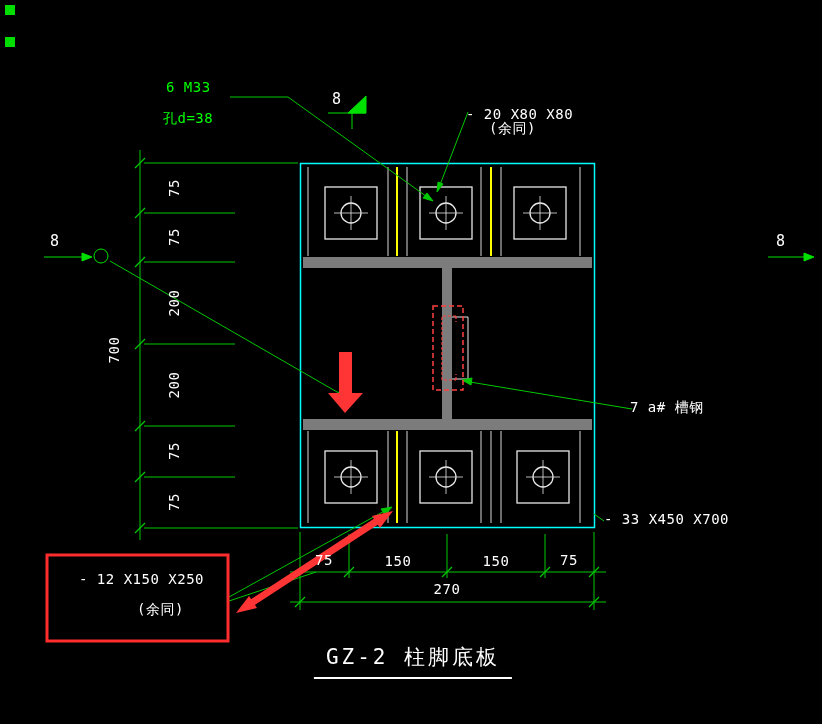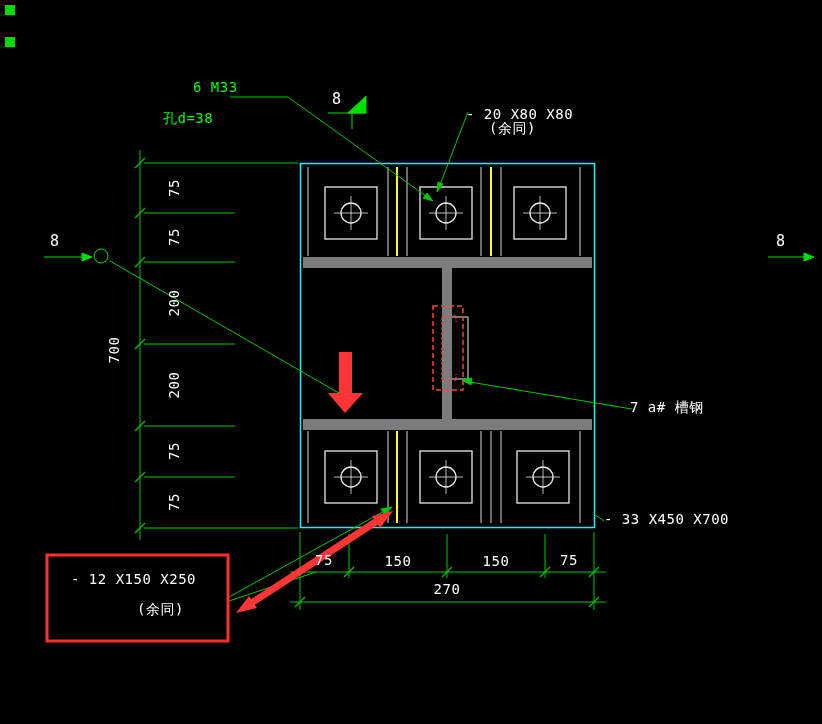--- a/index.html
+++ b/index.html
@@ -169,43 +169,44 @@
   <g>
     <polygon points="339,352 352,352 352,393 363,393 345,413 328,393 339,393" fill="#ff3535"></polygon>
   </g>
   <g>
     <line x1="250" y1="604" x2="380" y2="519" stroke="#ff3535" stroke-width="7"></line>
     <polygon points="393,511 380,528 372,516" fill="#ff3535"></polygon>
     <polygon points="236,613 257,608 249,596" fill="#ff3535"></polygon>
   </g>
 </svg>
 
-  <div class="lbl green" style="left:193px;top:79px">6 M33</div>
+  <div class="lbl green" style="left:166px;top:79px">6 M33</div>
   <div class="lbl green" style="left:163px;top:110px">孔d=38</div>
 
   <div class="lbl marker" style="left:332px;top:90px">8</div>
   <div class="lbl marker" style="left:50px;top:232px">8</div>
   <div class="lbl marker" style="left:776px;top:232px">8</div>
 
   <div class="lbl" style="left:466px;top:106px">- 20 X80 X80</div>
   <div class="lbl" style="left:489px;top:120px">(余同)</div>
 
   <div class="lbl rot" style="left:114px;top:350px">700</div>
   <div class="lbl rot" style="left:174px;top:188px">75</div>
   <div class="lbl rot" style="left:174px;top:237px">75</div>
   <div class="lbl rot" style="left:174px;top:303px">200</div>
   <div class="lbl rot" style="left:174px;top:385px">200</div>
   <div class="lbl rot" style="left:174px;top:451px">75</div>
   <div class="lbl rot" style="left:174px;top:502px">75</div>
 
   <div class="lbl" style="left:630px;top:399px">7 a# 槽钢</div>
   <div class="lbl" style="left:604px;top:511px">- 33 X450 X700</div>
 
-  <div class="lbl" style="left:71px;top:571px">- 12 X150 X250</div>
+  <div class="lbl" style="left:79px;top:571px">- 12 X150 X250</div>
   <div class="lbl" style="left:137px;top:601px">(余同)</div>
 
   <div class="lbl center" style="left:324px;top:560px">75</div>
   <div class="lbl center" style="left:398px;top:561px">150</div>
   <div class="lbl center" style="left:496px;top:561px">150</div>
   <div class="lbl center" style="left:569px;top:560px">75</div>
   <div class="lbl center" style="left:447px;top:589px">270</div>
 
+  <div class="title">GZ-2 柱脚底板</div>
 </div>
 
 </body></html>

